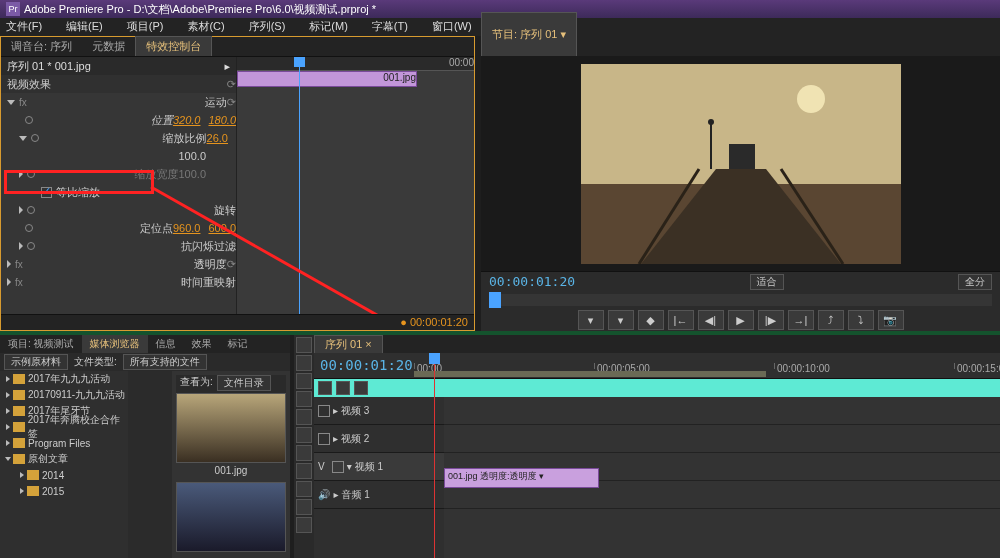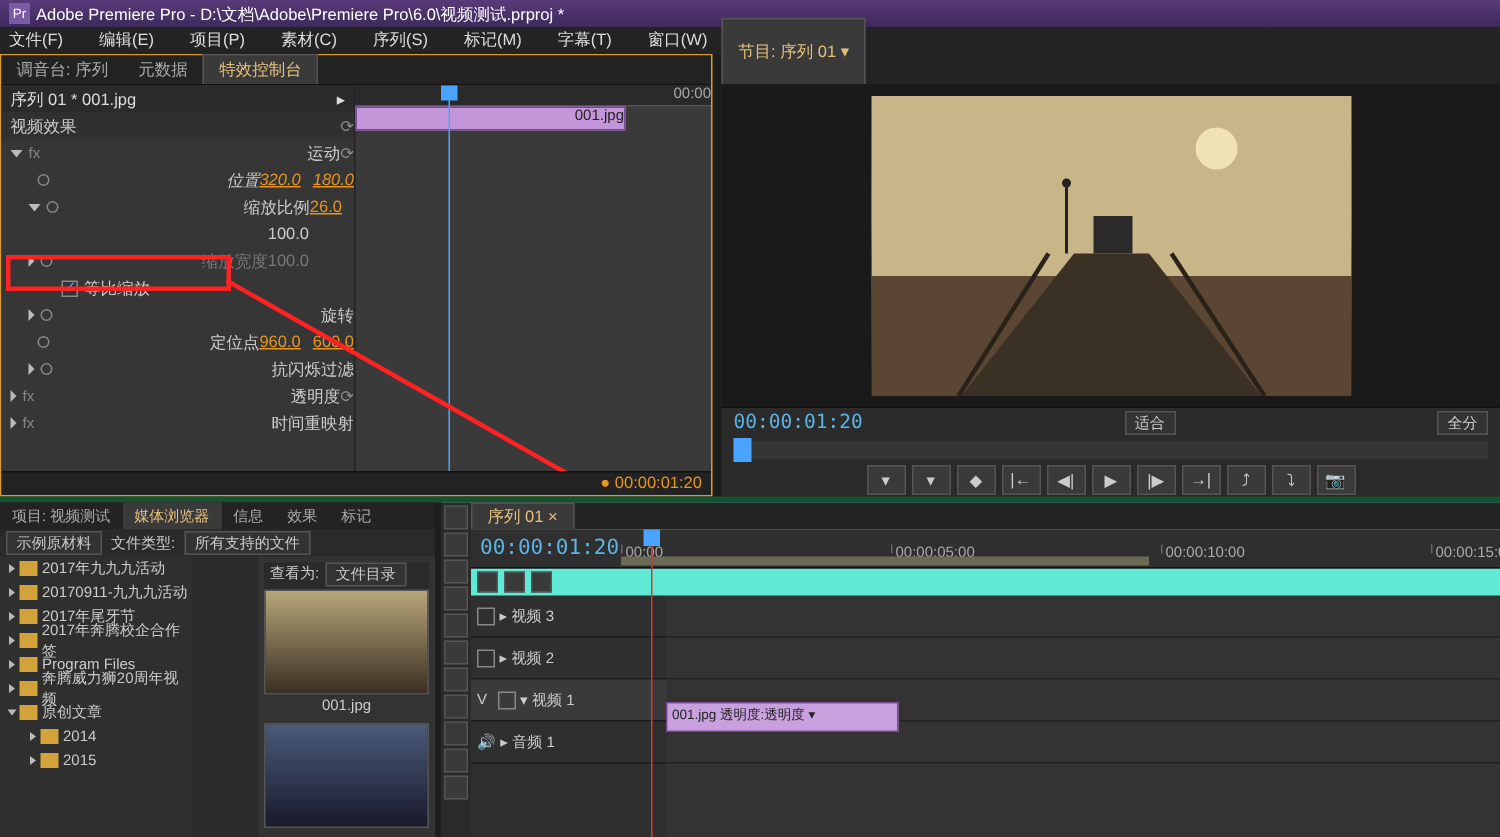--- a/index.html
+++ b/index.html
@@ -292,25 +292,20 @@
               <span class="tri"></span>
               <span class="fold"></span>
               <span>2017年奔腾校企合作签</span>
             </div>
           <div class="tree-item">
               <span class="tri"></span>
               <span class="fold"></span>
               <span>Program Files</span>
             </div>
           <div class="tree-item">
-              <span class="tri"></span>
-              <span class="fold"></span>
-              <span>奔腾威力狮20周年视频</span>
-            </div>
-          <div class="tree-item">
               <span class="tri" style="transform:rotate(90deg);"></span>
               <span class="fold"></span>
               <span>原创文章</span>
             </div>
           <div class="tree-item" style="padding-left:20px;">
               <span class="tri"></span>
               <span class="fold"></span>
               <span>2014</span>
             </div>
           <div class="tree-item" style="padding-left:20px;">

